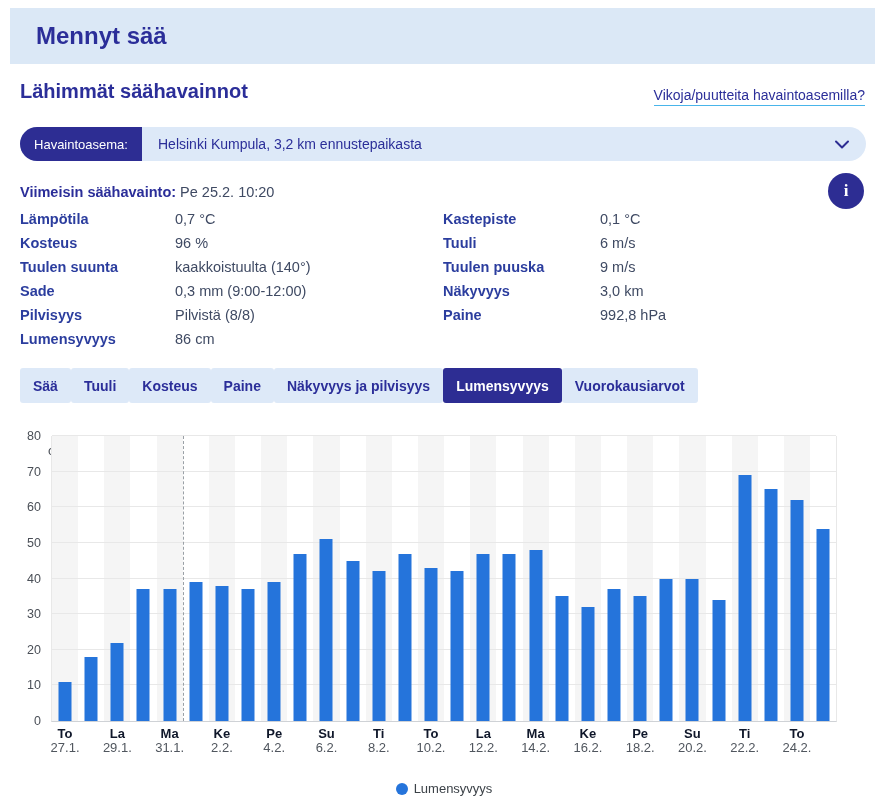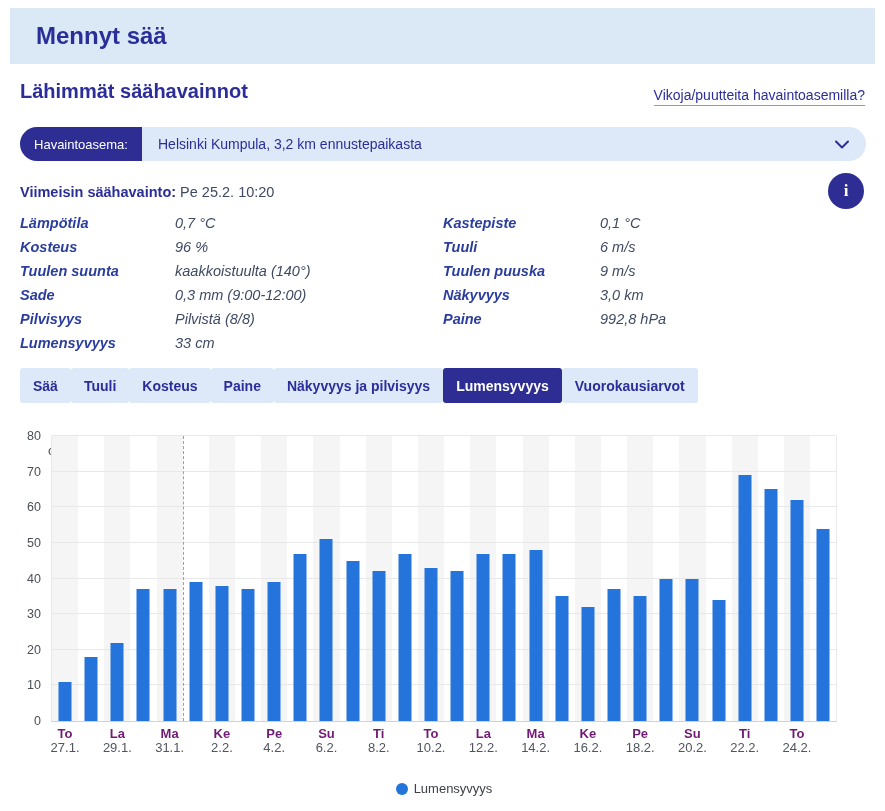--- a/index.html
+++ b/index.html
@@ -32,21 +32,21 @@
   .latest .lbl{font-weight:bold;color:var(--navy);}
   .latest .val{color:var(--value);}
   .info-btn{position:absolute;left:828px;top:173px;width:36px;height:36px;border-radius:50%;
             background:var(--accent);color:#fff;display:flex;align-items:center;
             justify-content:center;font-size:17px;font-weight:bold;cursor:pointer;
             font-family:"Liberation Serif",serif;}
 
   .obs-col{position:absolute;top:211px;}
   .obs-col.left{left:20px;}
   .obs-col.right{left:443px;}
-  .obs-row{display:flex;height:24px;align-items:center;font-size:14.5px;font-style:italic;}
+  .obs-row{display:flex;height:24px;align-items:flex-start;font-size:14.5px;}
   .obs-label{font-weight:bold;color:var(--label-navy);}
   .obs-col.left  .obs-label{width:155px;}
   .obs-col.right .obs-label{width:157px;}
   .obs-value{color:var(--value);}
 
   .tabs{position:absolute;left:20px;top:368px;display:flex;}
   .tab{height:35px;display:flex;align-items:center;padding:0 13px;background:var(--control);
        color:var(--navy);font-size:14px;font-weight:bold;border-radius:3px;cursor:pointer;white-space:nowrap;}
   .tab.active{background:var(--accent);color:#fff;}
 
@@ -58,21 +58,21 @@
   .col{flex:1;position:relative;}
   .col.stripe{background:var(--stripe);}
   .bar{position:absolute;bottom:0;left:50%;transform:translateX(-50%);width:13px;
        background:var(--bar);z-index:2;}
   .gl{position:absolute;left:0;right:0;height:1px;background:var(--grid);z-index:1;}
   .msep{position:absolute;top:0;bottom:0;width:0;border-left:1px dashed #9aa0a6;z-index:1;}
   .ytick{position:absolute;right:calc(100% + 11px);font-size:12.5px;color:var(--axis);
          transform:translateY(50%);line-height:12px;}
   .xtick{position:absolute;top:calc(100% + 6px);left:50%;transform:translateX(-50%);
          text-align:center;font-size:13px;line-height:14px;color:#50565e;white-space:nowrap;z-index:3;}
-  .xtick .d{font-weight:bold;color:#701a75;}
+  .xtick .d{font-weight:bold;color:#0f172a;}
   .legend{position:absolute;top:calc(100% + 60px);left:0;width:100%;display:flex;
           justify-content:center;align-items:center;gap:6px;font-size:13px;color:#3c4248;cursor:pointer;}
   .legend .dot{width:12px;height:12px;border-radius:50%;background:var(--bar);}
 </style>
 </head>
 <body>
 
 <div class="banner">
   <h1>Mennyt sää</h1>
 </div>
@@ -114,21 +114,21 @@
     <div class="obs-row">
       <span class="obs-label">Sade</span>
       <span class="obs-value">0,3 mm (9:00-12:00)</span>
     </div>
     <div class="obs-row">
       <span class="obs-label">Pilvisyys</span>
       <span class="obs-value">Pilvistä (8/8)</span>
     </div>
     <div class="obs-row">
       <span class="obs-label">Lumensyvyys</span>
-      <span class="obs-value">33 cm</span>
+      <span class="obs-value">86 cm</span>
     </div>
   </div>
 <div class="obs-col right" id="obs-right">
     <div class="obs-row">
       <span class="obs-label">Kastepiste</span>
       <span class="obs-value">0,1 °C</span>
     </div>
     <div class="obs-row">
       <span class="obs-label">Tuuli</span>
       <span class="obs-value">6 m/s</span>

